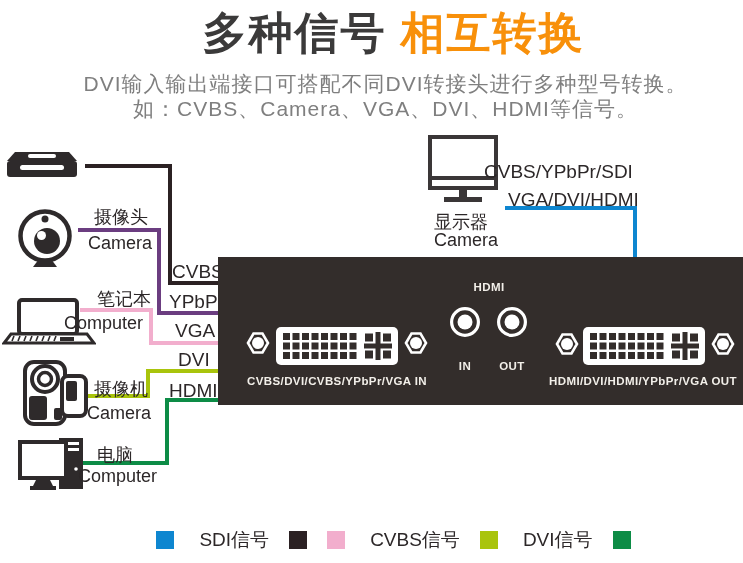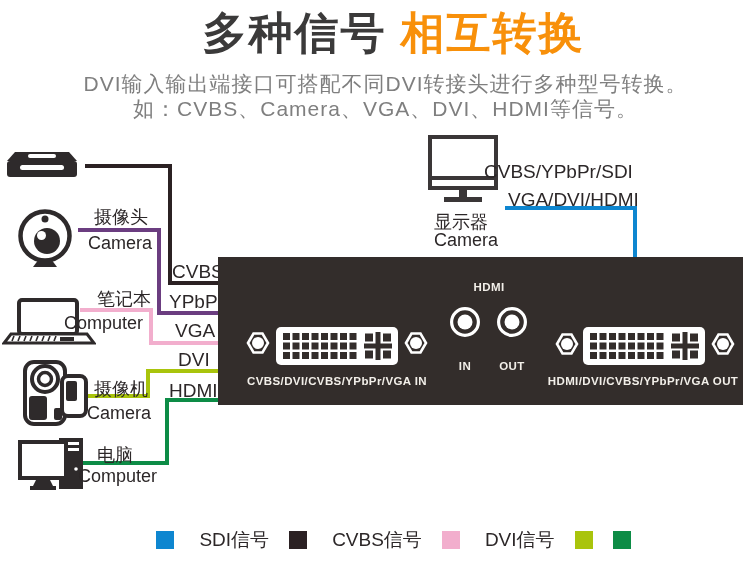--- a/index.html
+++ b/index.html
@@ -247,37 +247,37 @@
             <rect x="108" y="24.5" width="8" height="8"></rect>
         </g>
       </svg>
     </span>
     <span class="abs" style="left:492px;top:74px">
       <svg width="26" height="26" viewBox="0 0 26 26">
         <polygon points="3,13 8.5,3.5 17.5,3.5 23,13 17.5,22.5 8.5,22.5" fill="none" stroke="#fff" stroke-width="2.6"></polygon>
         <circle cx="13" cy="13" r="6" fill="#fff"></circle>
       </svg>
     </span>
-    <div class="panel-text" style="left:325px;top:118px;width:200px">HDMI/DVI/CVBS/YPbPr/VGA OUT</div>
+    <div class="panel-text" style="left:325px;top:118px;width:200px">HDMI/DVI/HDMI/YPbPr/VGA OUT</div>
   </div>
 
   <div class="abs legend">
     <span class="legend-item">
       <span class="swatch" style="background-color: rgb(14, 134, 208);"></span>
       <span>SDI信号</span>
     </span>
     <span class="legend-item">
       <span class="swatch" style="background-color: rgb(43, 33, 35);"></span>
+    </span>
+    <span class="legend-item">
+      <span class="swatch" style="background-color: rgb(242, 174, 205);"></span>
       <span>CVBS信号</span>
     </span>
     <span class="legend-item">
-      <span class="swatch" style="background-color: rgb(242, 174, 205);"></span>
+      <span class="swatch" style="background-color: rgb(169, 196, 12);"></span>
       <span>DVI信号</span>
     </span>
     <span class="legend-item">
-      <span class="swatch" style="background-color: rgb(169, 196, 12);"></span>
-    </span>
-    <span class="legend-item">
       <span class="swatch" style="background-color: rgb(13, 140, 70);"></span>
     </span>
   </div>
 
 </div>
 
 </body></html>

